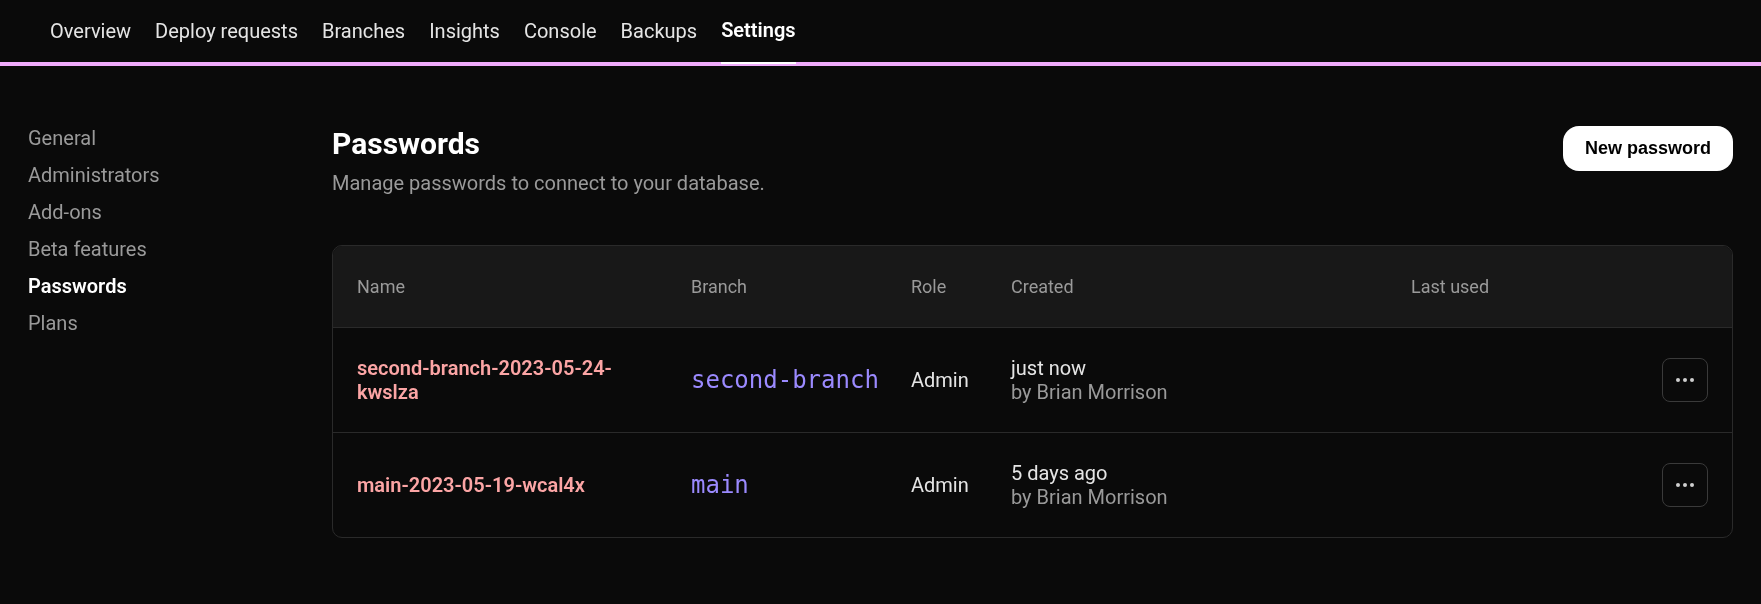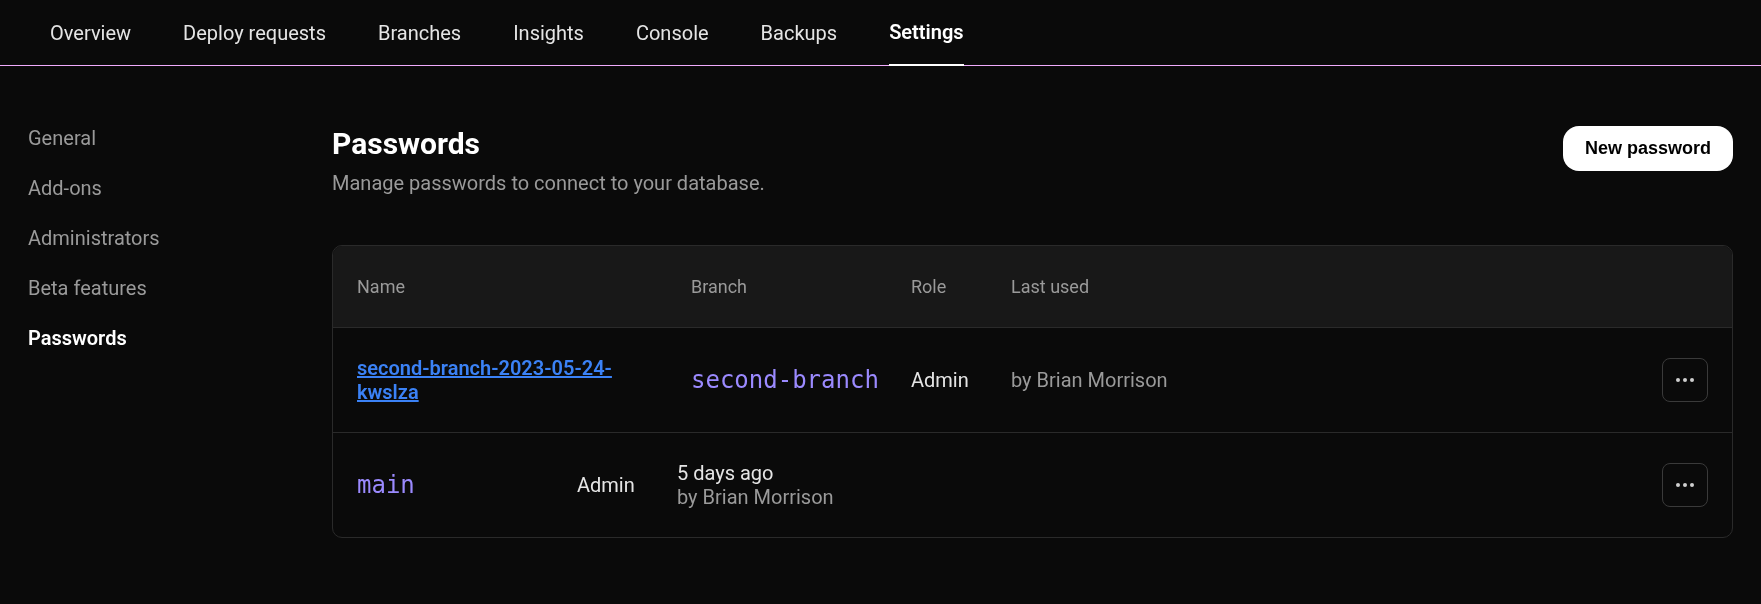--- a/index.html
+++ b/index.html
@@ -12,24 +12,24 @@
       color: #e5e5e5;
       font-family: -apple-system, BlinkMacSystemFont, "Segoe UI", Roboto, sans-serif;
       font-size: 18px;
       width: 1761px;
       height: 604px;
       overflow: hidden;
     }
     .top-nav {
       display: flex;
       padding: 0 50px;
-      border-bottom: 1px solid #f0abfc;
+      border-bottom: 4px solid #f0abfc;
       height: 66px;
       align-items: center;
-      gap: 52px;
+      gap: 24px;
     }
     .top-nav-item {
       color: #e5e5e5;
       cursor: pointer;
       height: 66px;
       display: flex;
       align-items: center;
       font-size: 20px;
     }
     .top-nav-item.active {
@@ -39,21 +39,21 @@
     }
     .content-wrapper {
       display: flex;
       padding-top: 60px;
     }
     .sidebar {
       width: 332px;
       padding-left: 28px;
       display: flex;
       flex-direction: column;
-      gap: 26px;
+      gap: 13px;
     }
     .sidebar-item {
       color: #9a9a9a;
       cursor: pointer;
       font-size: 20px;
     }
     .sidebar-item.active {
       color: #fff;
       font-weight: 600;
     }
@@ -114,25 +114,24 @@
       border-bottom: none;
     }
     .col-name { width: 334px; }
     .col-branch { width: 192px; }
     .col-role { width: 100px; margin-left: 28px; }
     .col-created { width: 400px; }
     .col-lastused { width: 80px; }
     .col-actions { flex: 1; display: flex; justify-content: flex-end; }
     .cell-name {
       font-weight: 600;
-      color: #3b82f6;
+      color: #fca5a5;
       font-size: 20px;
       word-break: break-word;
       padding-right: 20px;
-      text-decoration: underline;
     }
     .cell-branch {
       font-family: "SFMono-Regular", Consolas, monospace;
       color: #9b8aff;
       font-size: 24px;
     }
     .cell-role {
       color: #e5e5e5;
       font-size: 20px;
     }
@@ -177,64 +176,68 @@
   <div class="top-nav-item">Branches</div>
   <div class="top-nav-item">Insights</div>
   <div class="top-nav-item">Console</div>
   <div class="top-nav-item">Backups</div>
   <div class="top-nav-item active">Settings</div>
 </nav>
 
 <div class="content-wrapper">
   <aside class="sidebar">
     <div class="sidebar-item">General</div>
+    <div class="sidebar-item">Administrators</div>
     <div class="sidebar-item">Add-ons</div>
-    <div class="sidebar-item">Administrators</div>
     <div class="sidebar-item">Beta features</div>
     <div class="sidebar-item active">Passwords</div>
+    <div class="sidebar-item">Plans</div>
   </aside>
 
   <main class="main">
     <div class="page-header">
       <div>
         <h1 class="page-title">Passwords</h1>
         <p class="page-subtitle">Manage passwords to connect to your database.</p>
       </div>
       <button class="new-btn">New password</button>
     </div>
 
     <div class="table">
       <div class="table-header">
         <div class="th col-name">Name</div>
         <div class="th col-branch">Branch</div>
         <div class="th col-role">Role</div>
+        <div class="th col-created">Created</div>
         <div class="th col-lastused">Last used</div>
         <div class="th col-actions"></div>
       </div>
 
       <div class="table-row">
         <div class="col-name cell-name">second-branch-2023-05-24-kwslza</div>
         <div class="col-branch cell-branch">second-branch</div>
         <div class="col-role cell-role">Admin</div>
         <div class="col-created">
+          <div class="cell-created-time">just now</div>
           <div class="cell-created-by">by Brian Morrison</div>
         </div>
         <div class="col-lastused"></div>
         <div class="col-actions">
           <button class="actions-btn">
             <span class="dots-icon">
                 <span></span>
                 <span></span>
                 <span></span>
               </span>
           </button>
         </div>
       </div>
 
       <div class="table-row">
+        <div class="col-name cell-name">main-2023-05-19-wcal4x</div>
         <div class="col-branch cell-branch">main</div>
         <div class="col-role cell-role">Admin</div>
         <div class="col-created">
           <div class="cell-created-time">5 days ago</div>
           <div class="cell-created-by">by Brian Morrison</div>
         </div>
         <div class="col-lastused"></div>
         <div class="col-actions">
           <button class="actions-btn">
             <span class="dots-icon">

